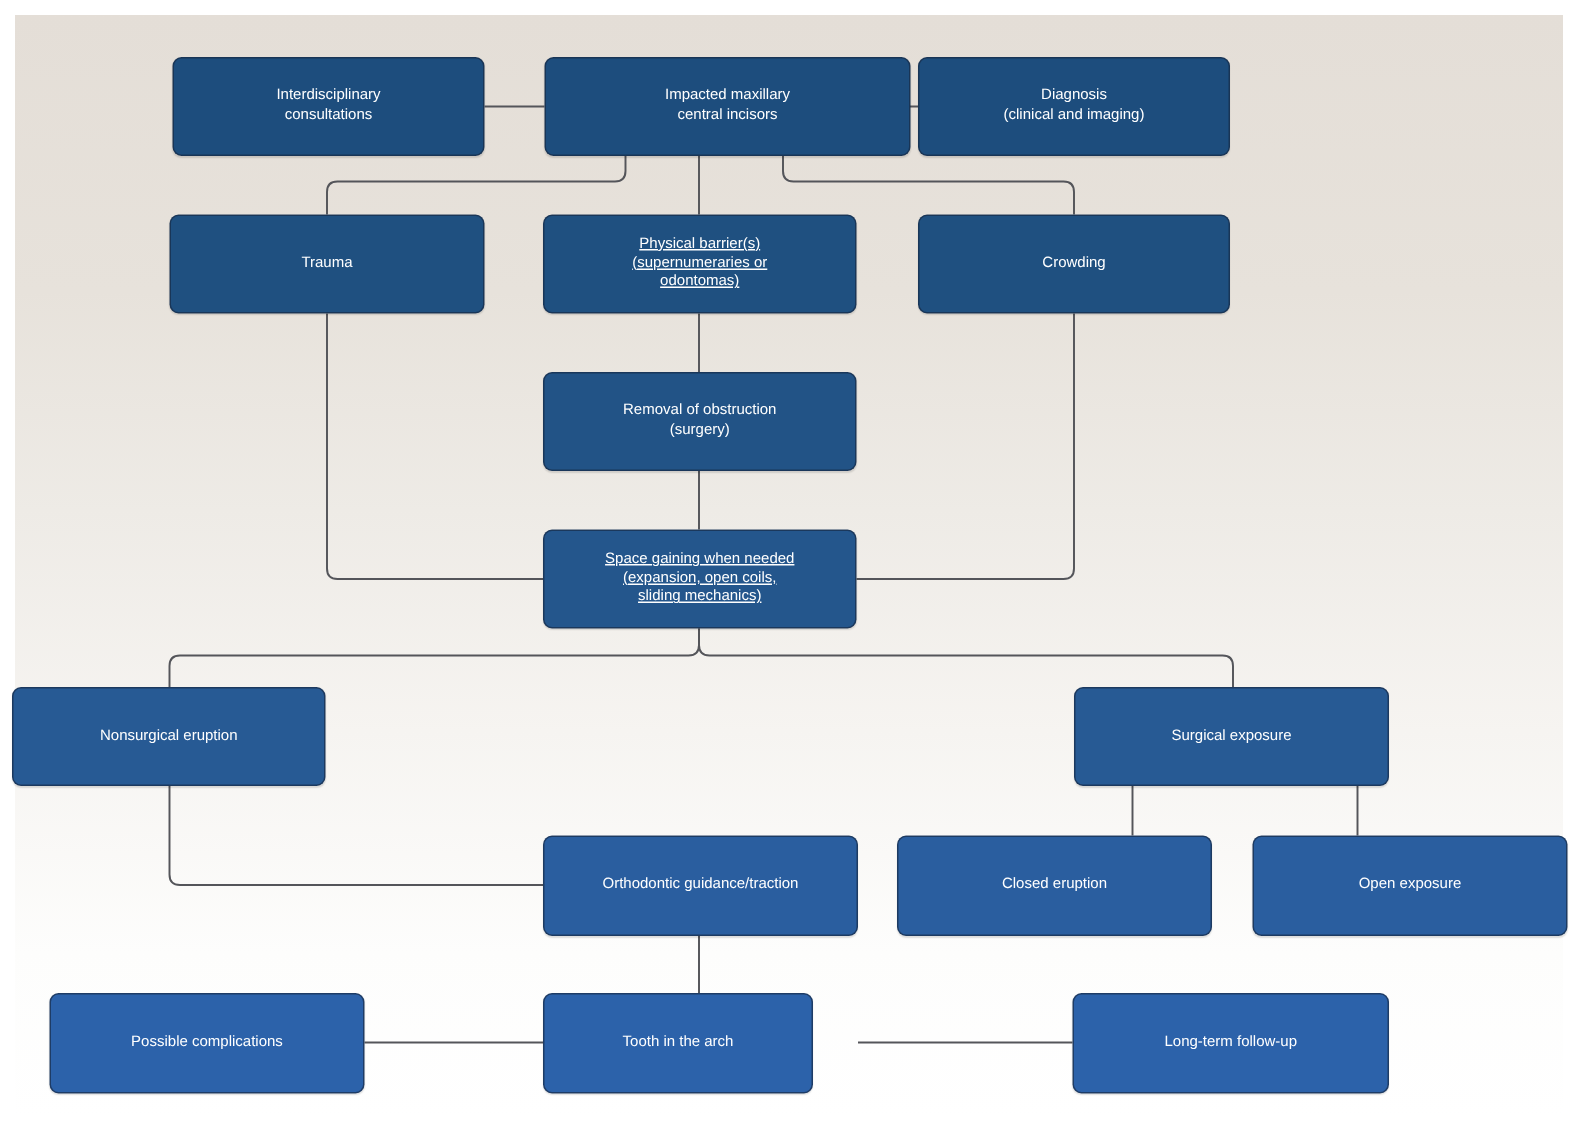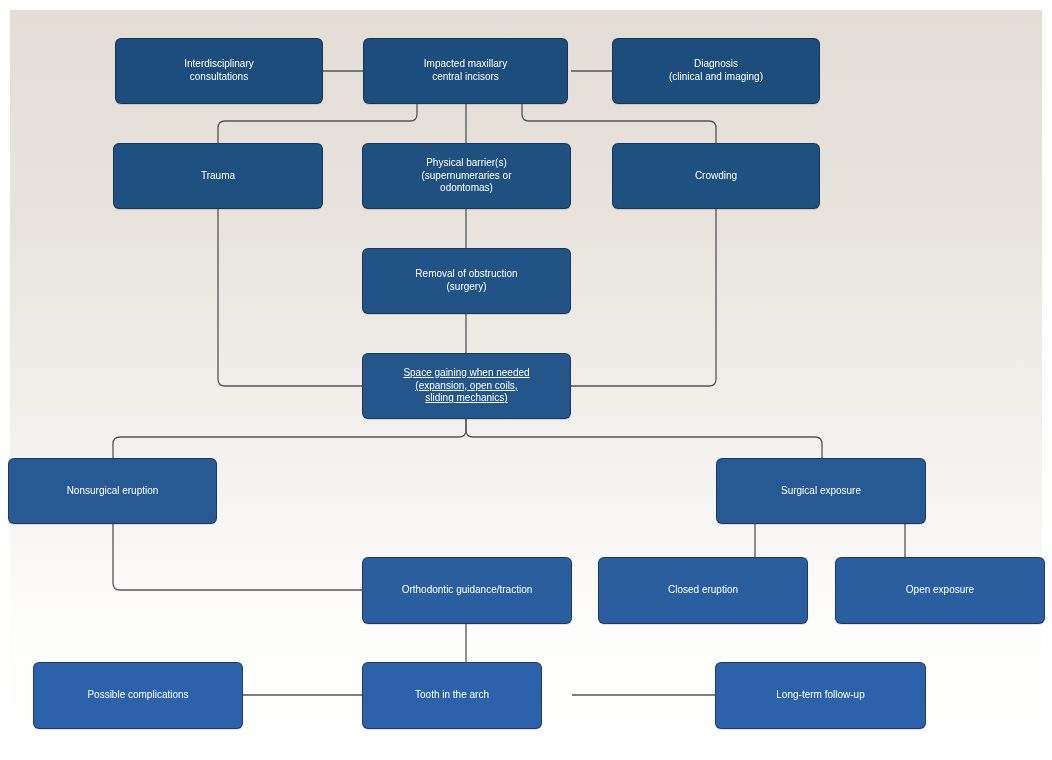--- a/index.html
+++ b/index.html
@@ -42,32 +42,32 @@
       <path d="M 905 524 L 905 557"></path>
       <path d="M 466 624 L 466 662"></path>
       <path d="M 243 695 L 362 695"></path>
       <path d="M 572 695 L 715 695"></path>
     </svg>
   <div id="nodes">
       <div class="node" style="left: 115px; top: 38px; width: 208px; height: 66px; background: linear-gradient(rgb(29, 77, 125), rgb(29, 77, 125)) rgb(29, 77, 125);">
         <span class="lbl">Interdisciplinary
 consultations</span>
       </div>
-      <div class="node" style="left: 363px; top: 38px; width: 205px; height: 66px; background: linear-gradient(rgb(29, 77, 125), rgb(29, 77, 125)) rgb(29, 77, 125);">
+      <div class="node" style="left: 363px; top: 38px; width: 244px; height: 66px; background: linear-gradient(rgb(29, 77, 125), rgb(29, 77, 125)) rgb(29, 77, 125);">
         <span class="lbl">Impacted maxillary
 central incisors</span>
       </div>
       <div class="node" style="left: 612px; top: 38px; width: 208px; height: 66px; background: linear-gradient(rgb(29, 77, 125), rgb(29, 77, 125)) rgb(29, 77, 125);">
         <span class="lbl">Diagnosis
 (clinical and imaging)</span>
       </div>
       <div class="node" style="left: 113px; top: 143px; width: 210px; height: 66px; background: linear-gradient(rgb(31, 80, 128), rgb(31, 80, 128)) rgb(31, 80, 128); justify-content: center;">
         <span class="lbl">Trauma</span>
       </div>
-      <div class="node" style="left: 362px; top: 143px; width: 209px; height: 66px; background: linear-gradient(rgb(31, 80, 128), rgb(31, 80, 128)) rgb(31, 80, 128);">
+      <div class="node" style="left: 362px; top: 143px; width: 209px; height: 66px; background: linear-gradient(rgb(31, 80, 128), rgb(31, 80, 128)) rgb(31, 80, 128); text-decoration: underline;">
         <span class="lbl">Physical barrier(s)
 (supernumeraries or
 odontomas)</span>
       </div>
       <div class="node" style="left: 612px; top: 143px; width: 208px; height: 66px; background: linear-gradient(rgb(31, 80, 128), rgb(31, 80, 128)) rgb(31, 80, 128); justify-content: center;">
         <span class="lbl">Crowding</span>
       </div>
       <div class="node" style="left: 362px; top: 248px; width: 209px; height: 66px; background: linear-gradient(rgb(34, 83, 134), rgb(34, 83, 134)) rgb(34, 83, 134);">
         <span class="lbl">Removal of obstruction
 (surgery)</span>

